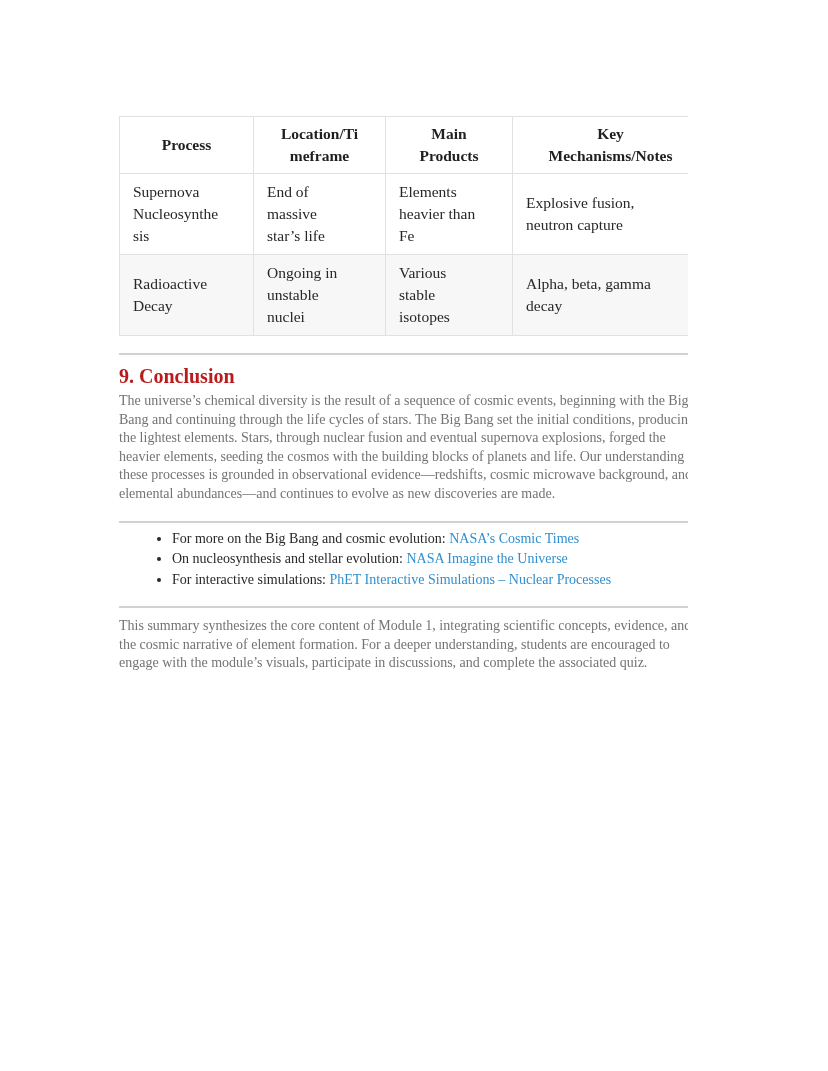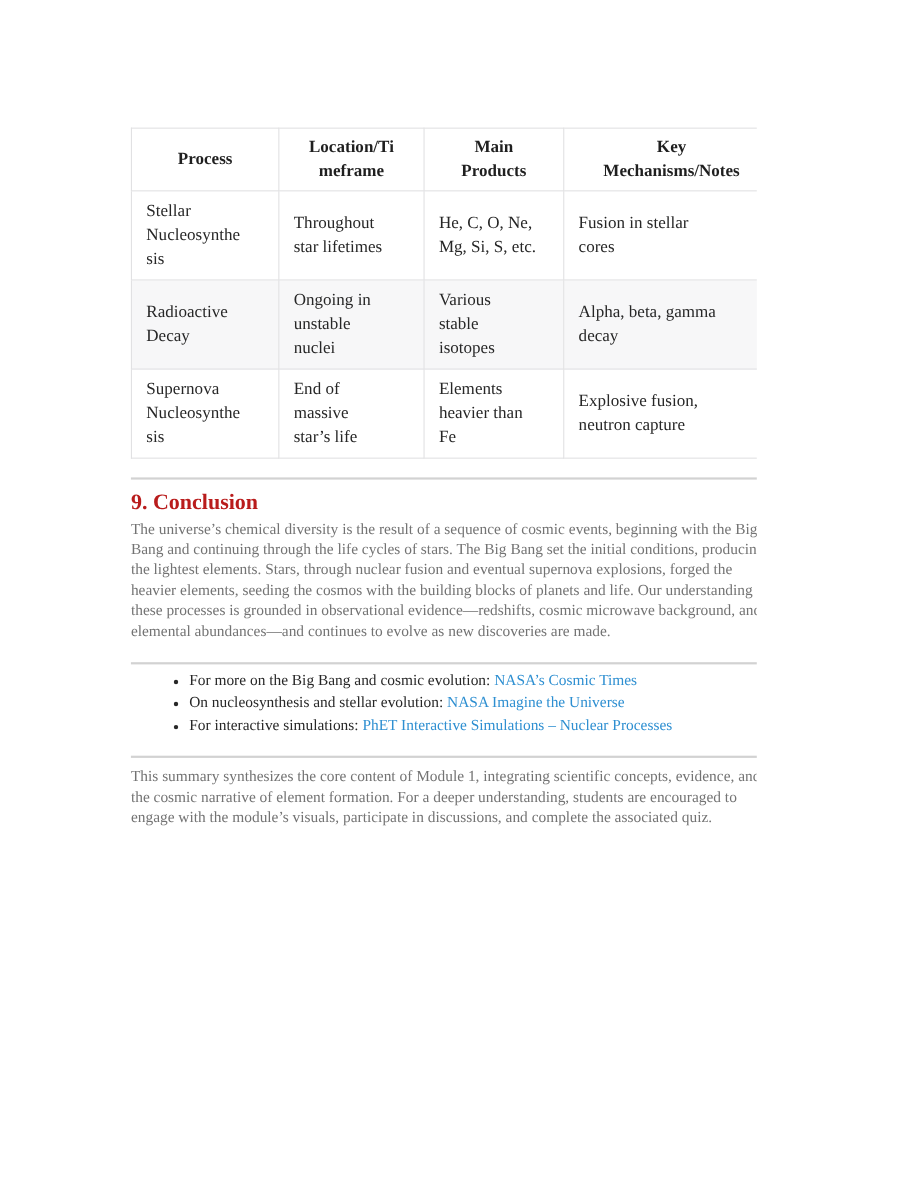--- a/index.html
+++ b/index.html
@@ -110,54 +110,43 @@
           <th>Location/Ti
 meframe</th>
           <th>Main
 Products</th>
           <th>Key
 Mechanisms/Notes</th>
         </tr>
       </thead>
       <tbody>
         <tr>
-          <td>Stellar
+          <td>Supernova
 Nucleosynthe
 sis</td>
-          <td>Throughout
-star lifetimes</td>
-          <td>He, C, O, Ne,
-Mg, Si, S, etc.</td>
-          <td>Fusion in stellar
-cores</td>
+          <td>End of
+massive
+star’s life</td>
+          <td>Elements
+heavier than
+Fe</td>
+          <td>Explosive fusion,
+neutron capture</td>
         </tr>
         <tr>
           <td>Radioactive
 Decay</td>
           <td>Ongoing in
 unstable
 nuclei</td>
           <td>Various
 stable
 isotopes</td>
           <td>Alpha, beta, gamma
 decay</td>
-        </tr>
-        <tr>
-          <td>Supernova
-Nucleosynthe
-sis</td>
-          <td>End of
-massive
-star’s life</td>
-          <td>Elements
-heavier than
-Fe</td>
-          <td>Explosive fusion,
-neutron capture</td>
         </tr>
       </tbody>
     </table>
 
     <hr class="rule">
 
     <h2 class="section-heading">9. Conclusion</h2>
     <p class="body-text">The universe’s chemical diversity is the result of a sequence of cosmic events, beginning with the Big Bang and continuing through the life cycles of stars. The Big Bang set the initial conditions, producing the lightest elements. Stars, through nuclear fusion and eventual supernova explosions, forged the heavier elements, seeding the cosmos with the building blocks of planets and life. Our understanding of these processes is grounded in observational evidence—redshifts, cosmic microwave background, and elemental abundances—and continues to evolve as new discoveries are made.</p>
 
     <hr class="rule">

